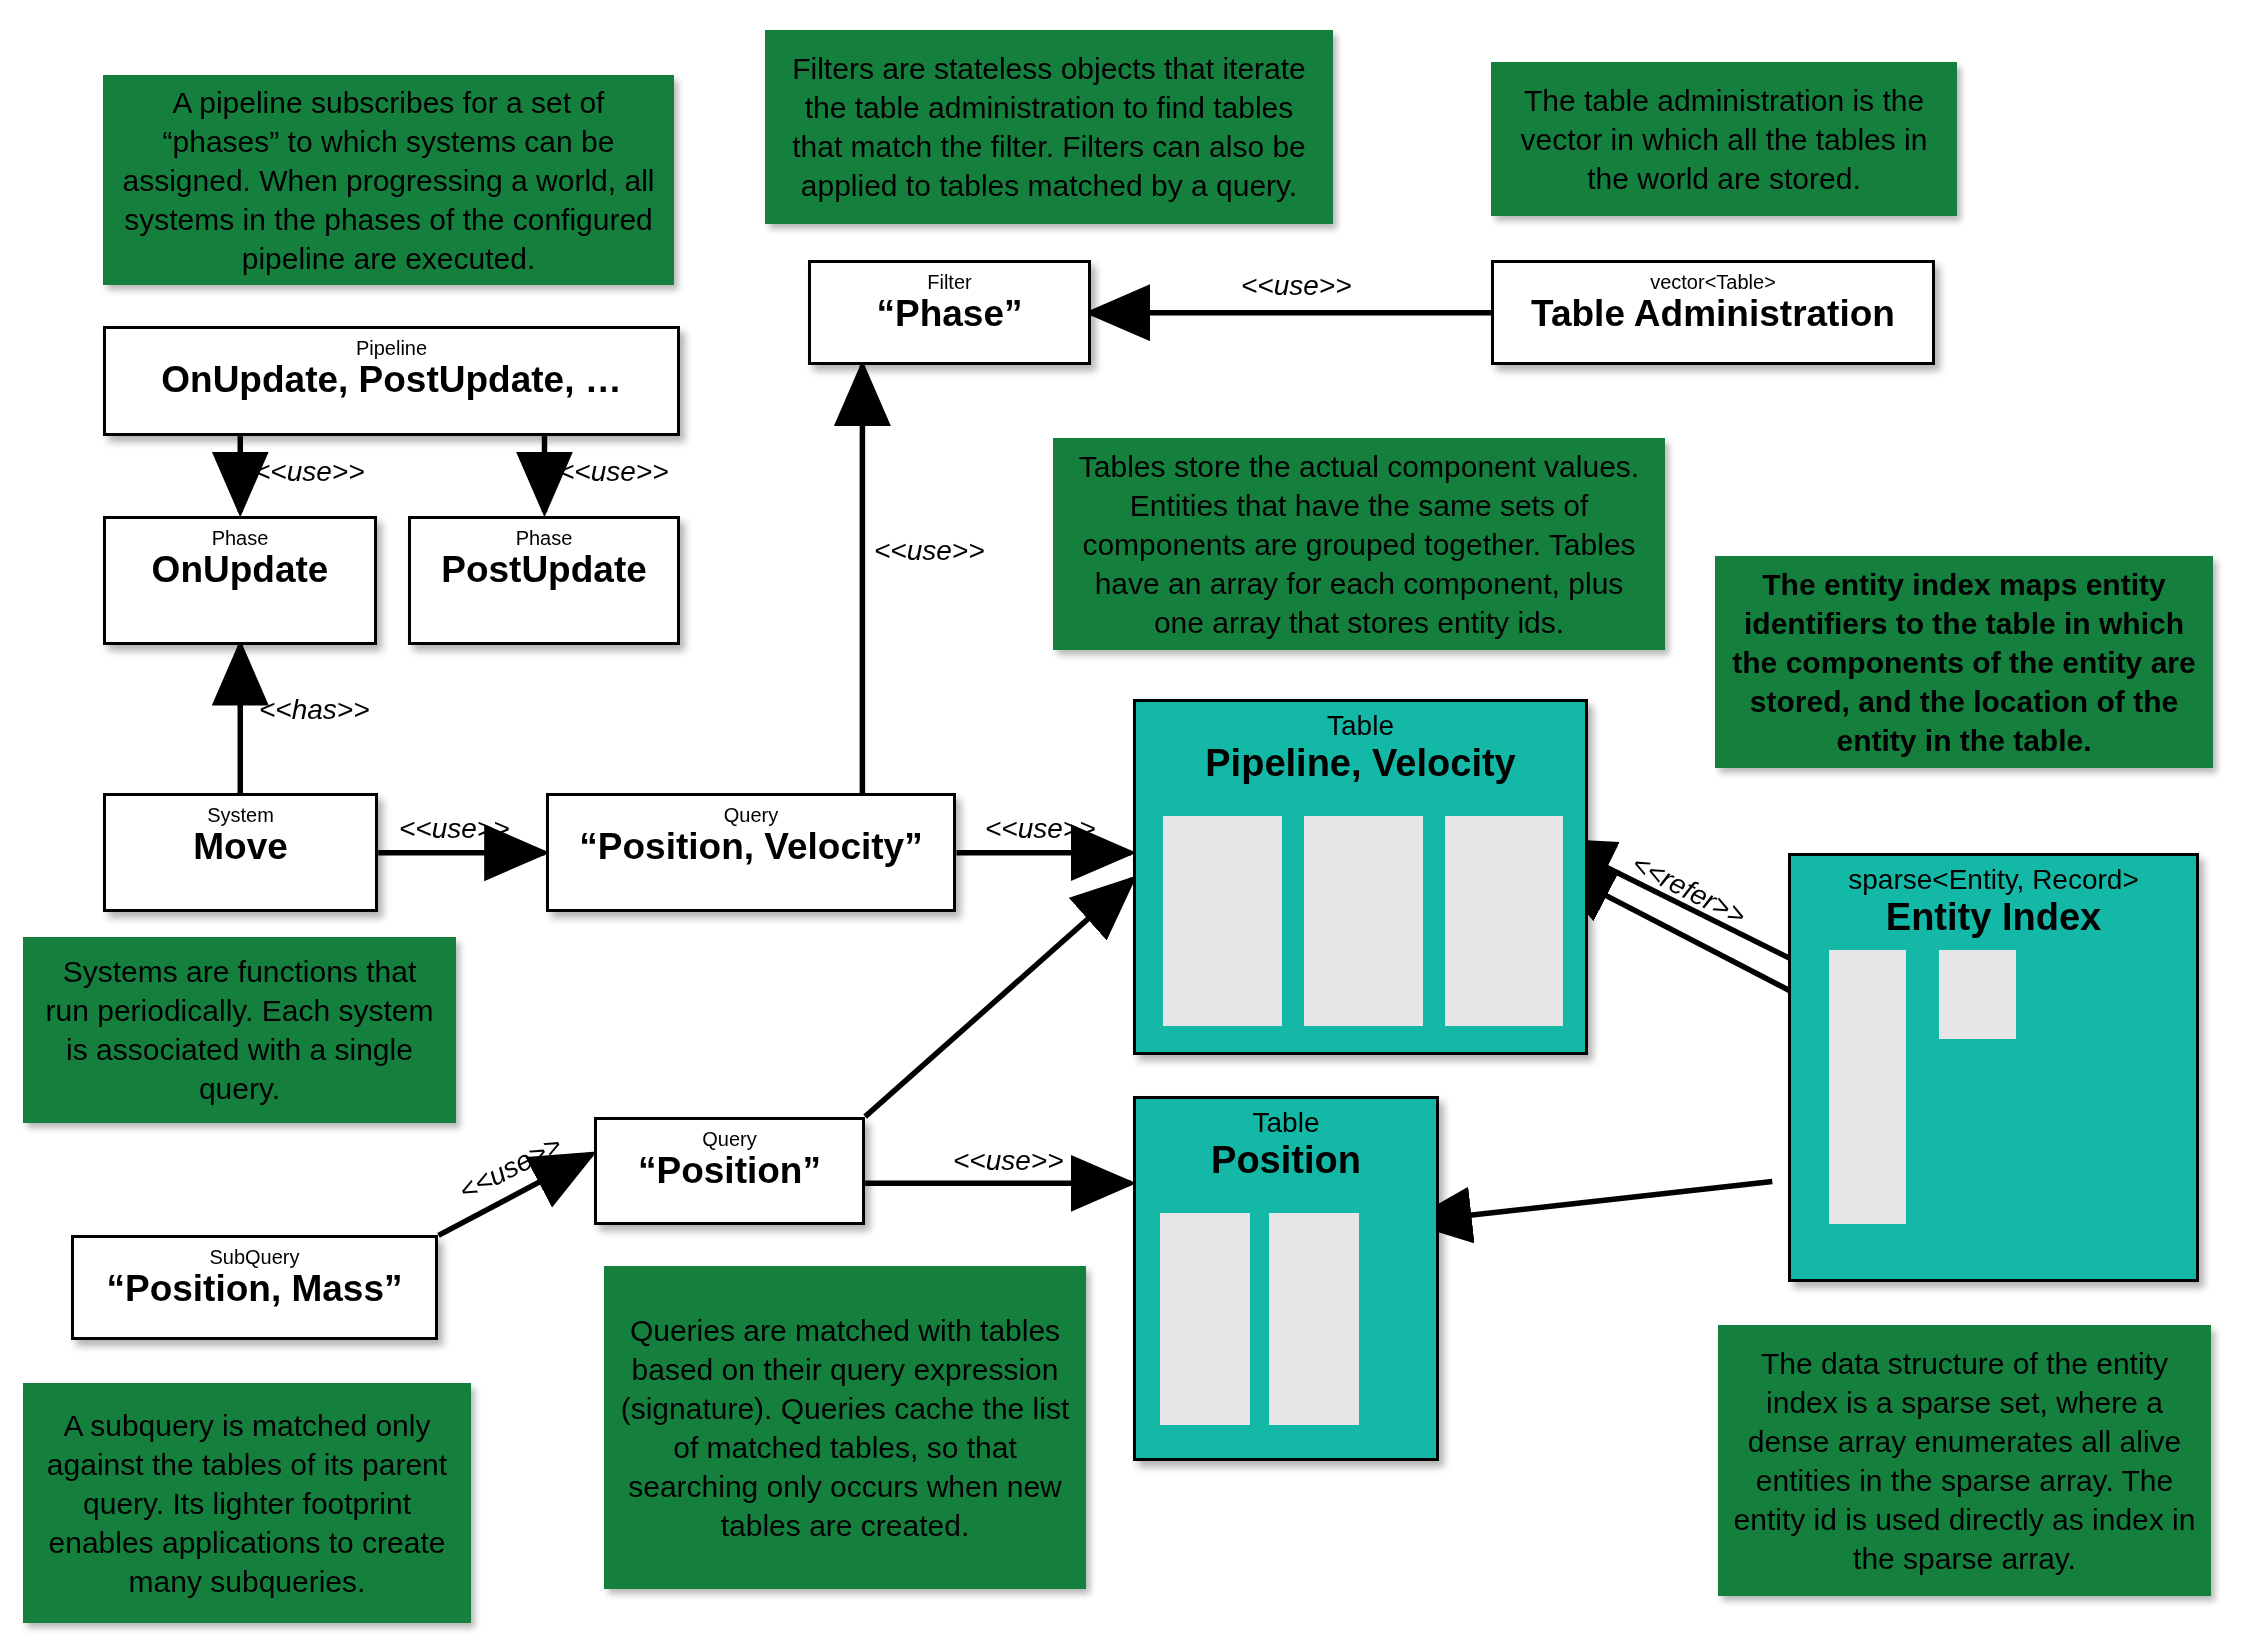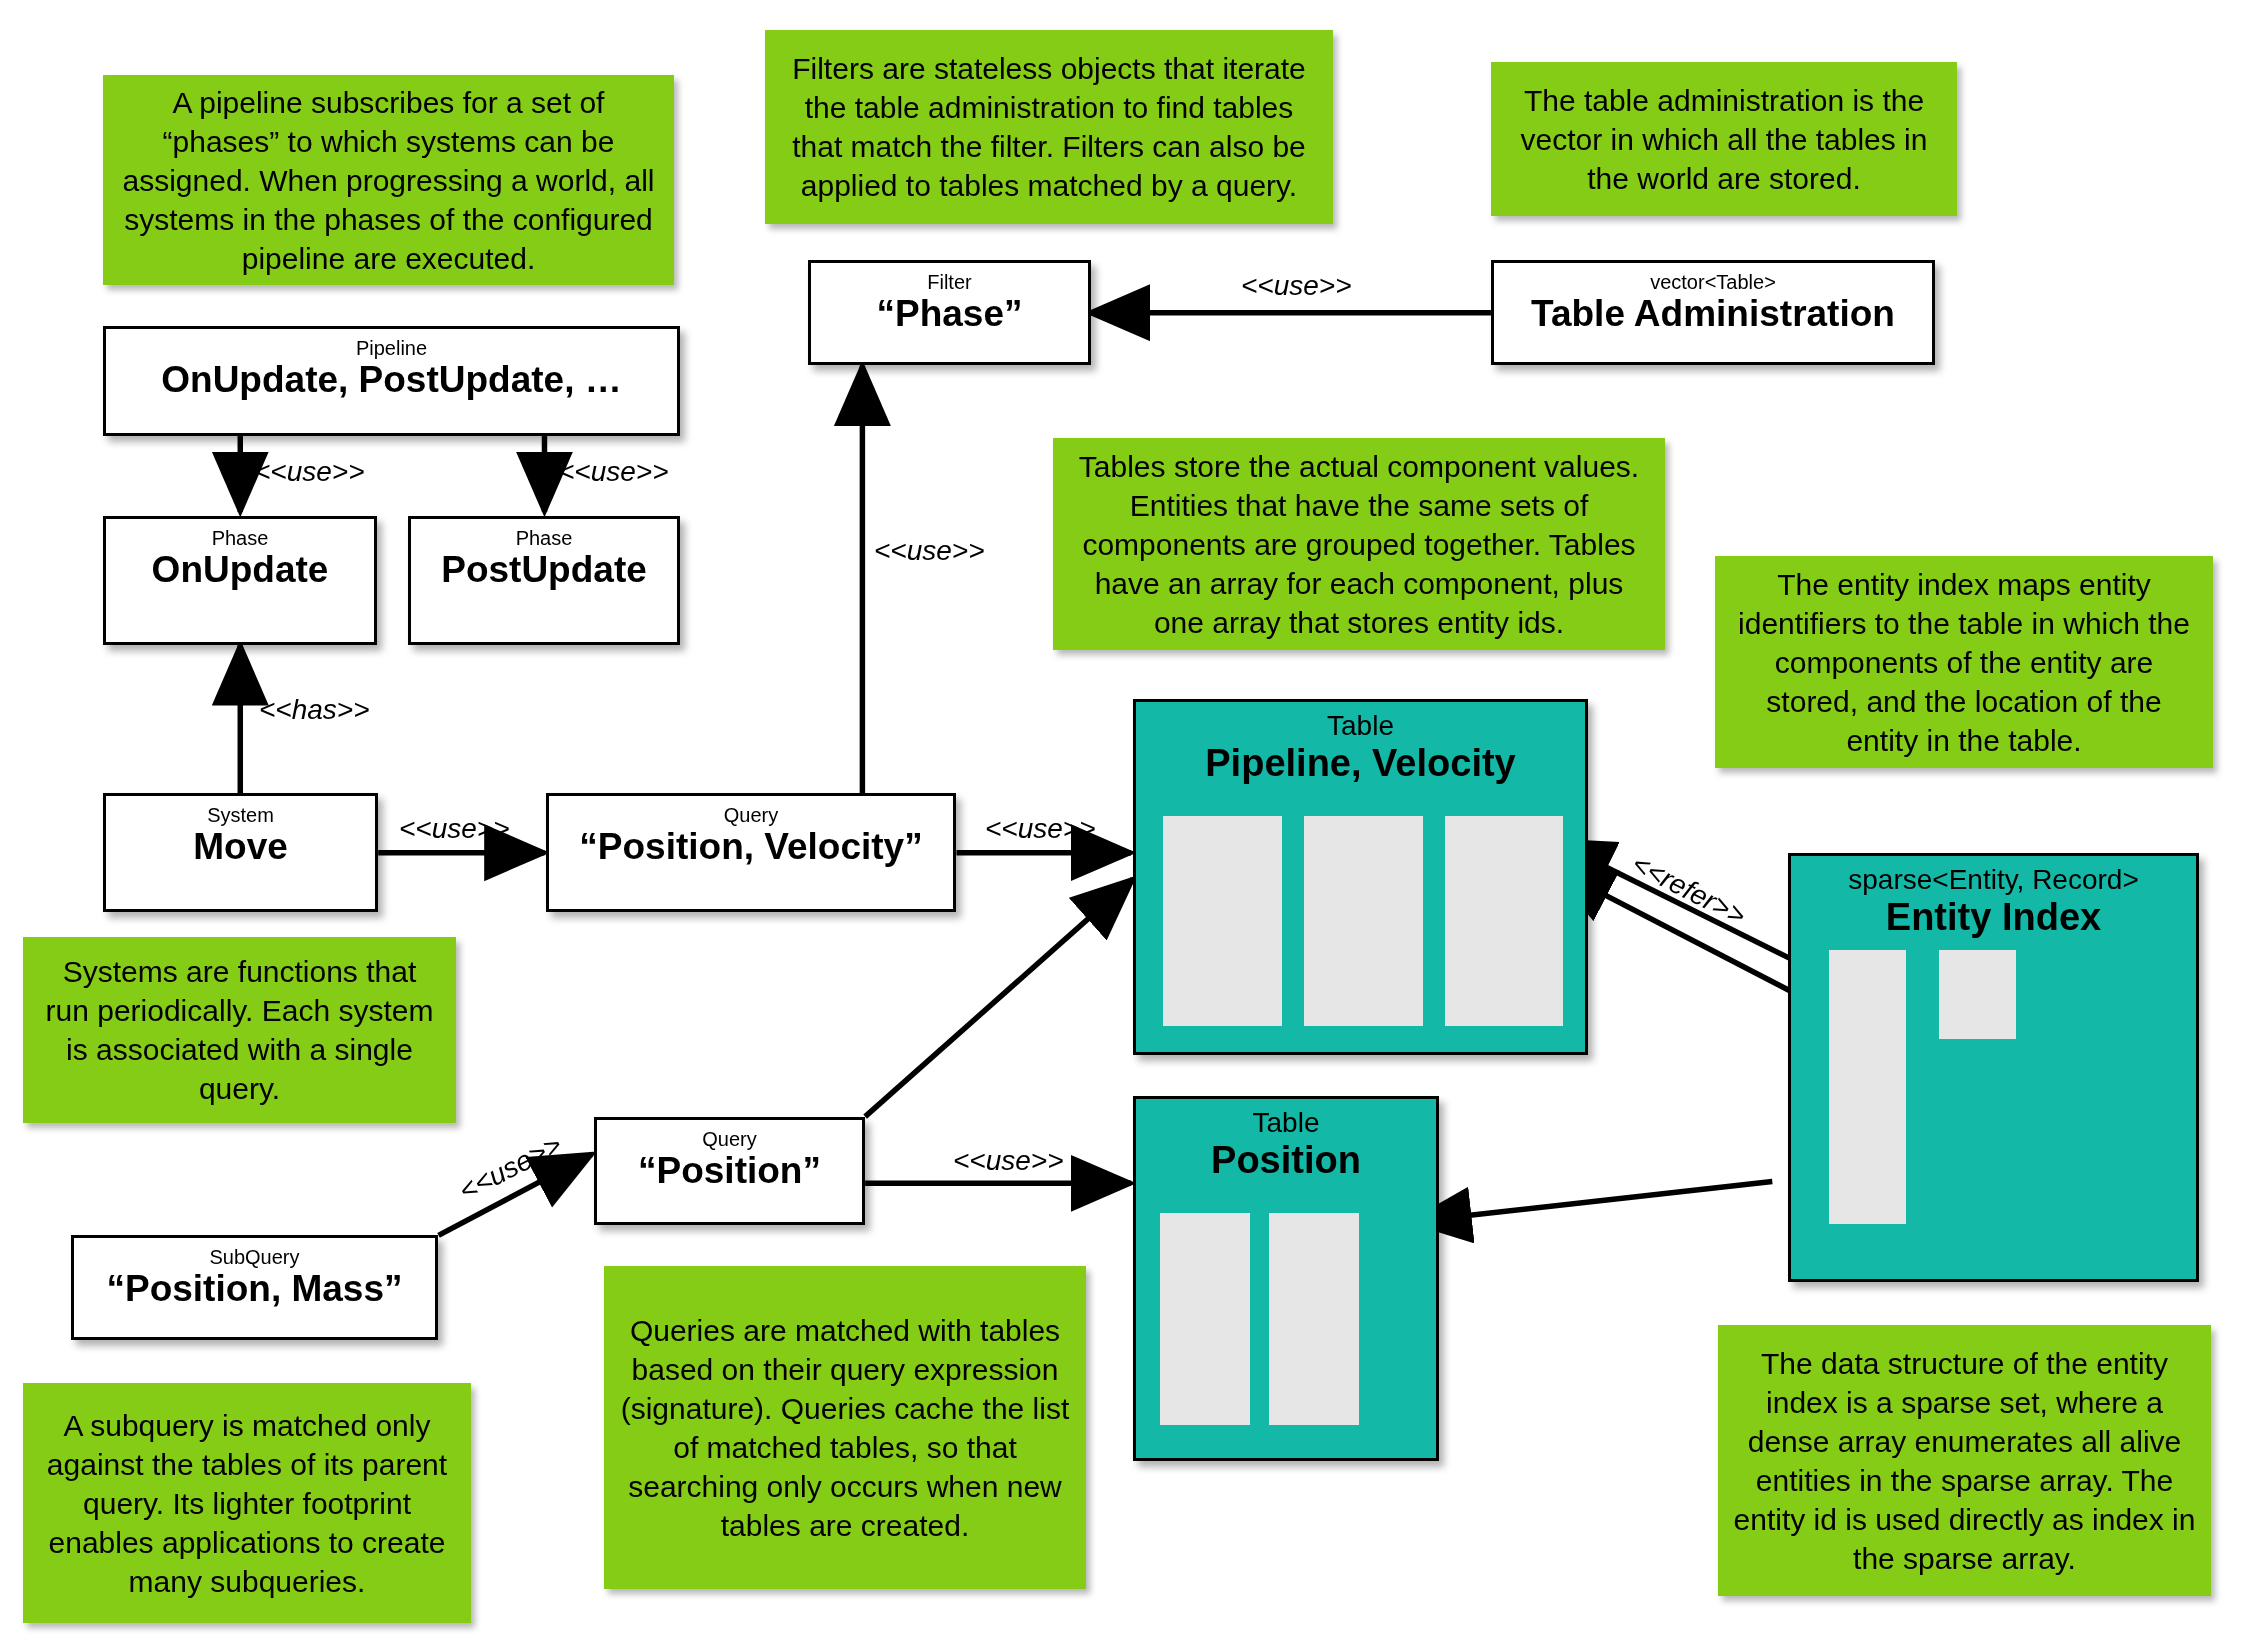--- a/index.html
+++ b/index.html
@@ -1,21 +1,21 @@
 <!DOCTYPE html>
 <html style="font-size:14.6px"><head>
 <meta charset="utf-8">
 <style>
   html,body{margin:0;padding:0;background:#ffffff;}
   body{width:2251px;height:1645px;position:relative;overflow:hidden;
        font-family:"Liberation Sans","DejaVu Sans",sans-serif;color:#000;}
   #canvas{position:absolute;left:0;top:0;width:2251px;height:1645px;}
 
   
-  .note{position:absolute;background:#84cc16;
+  .note{position:absolute;background:#15803d;
         box-shadow:3.7px 4.6px 6.4px rgba(0,0,0,.28);
         display:flex;align-items:center;justify-content:center;
         text-align:center;line-height:1.30;font-size:30px;
         padding:12.8px 14.6px;box-sizing:border-box;}
   .note span{display:block;}
 
   
   .box{position:absolute;background:#fff;border:3.7px solid #000;
        box-shadow:4.6px 5.5px 7.3px rgba(0,0,0,.30);box-sizing:border-box;
        display:flex;flex-direction:column;align-items:center;}
@@ -104,21 +104,21 @@
   </div>
 
   <div class="note" style="left:1491px;top:62px;width:466px;height:154px;">
     <span>The table administration is the vector in which all the tables in the world are stored.</span>
   </div>
 
   <div class="note" style="left:1053px;top:438px;width:612px;height:212px;">
     <span>Tables store the actual component values. Entities that have the same sets of components are grouped together. Tables have an array for each component, plus one array that stores entity ids.</span>
   </div>
 
-  <div class="note" style="left:1715px;top:556px;width:498px;height:212px;">
+  <div class="note" style="left:1715px;top:556px;width:498px;height:212px;font-weight:bold;">
     <span>The entity index maps entity identifiers to the table in which the components of the entity are stored, and the location of the entity in the table.</span>
   </div>
 
   <div class="note" style="left:23px;top:937px;width:433px;height:186px;">
     <span>Systems are functions that run periodically. Each system is associated with a single query.</span>
   </div>
 
   <div class="note" style="left:604px;top:1266px;width:482px;height:323px;">
     <span>Queries are matched with tables based on their query expression (signature). Queries cache the list of matched tables, so that searching only occurs when new tables are created.</span>
   </div>

